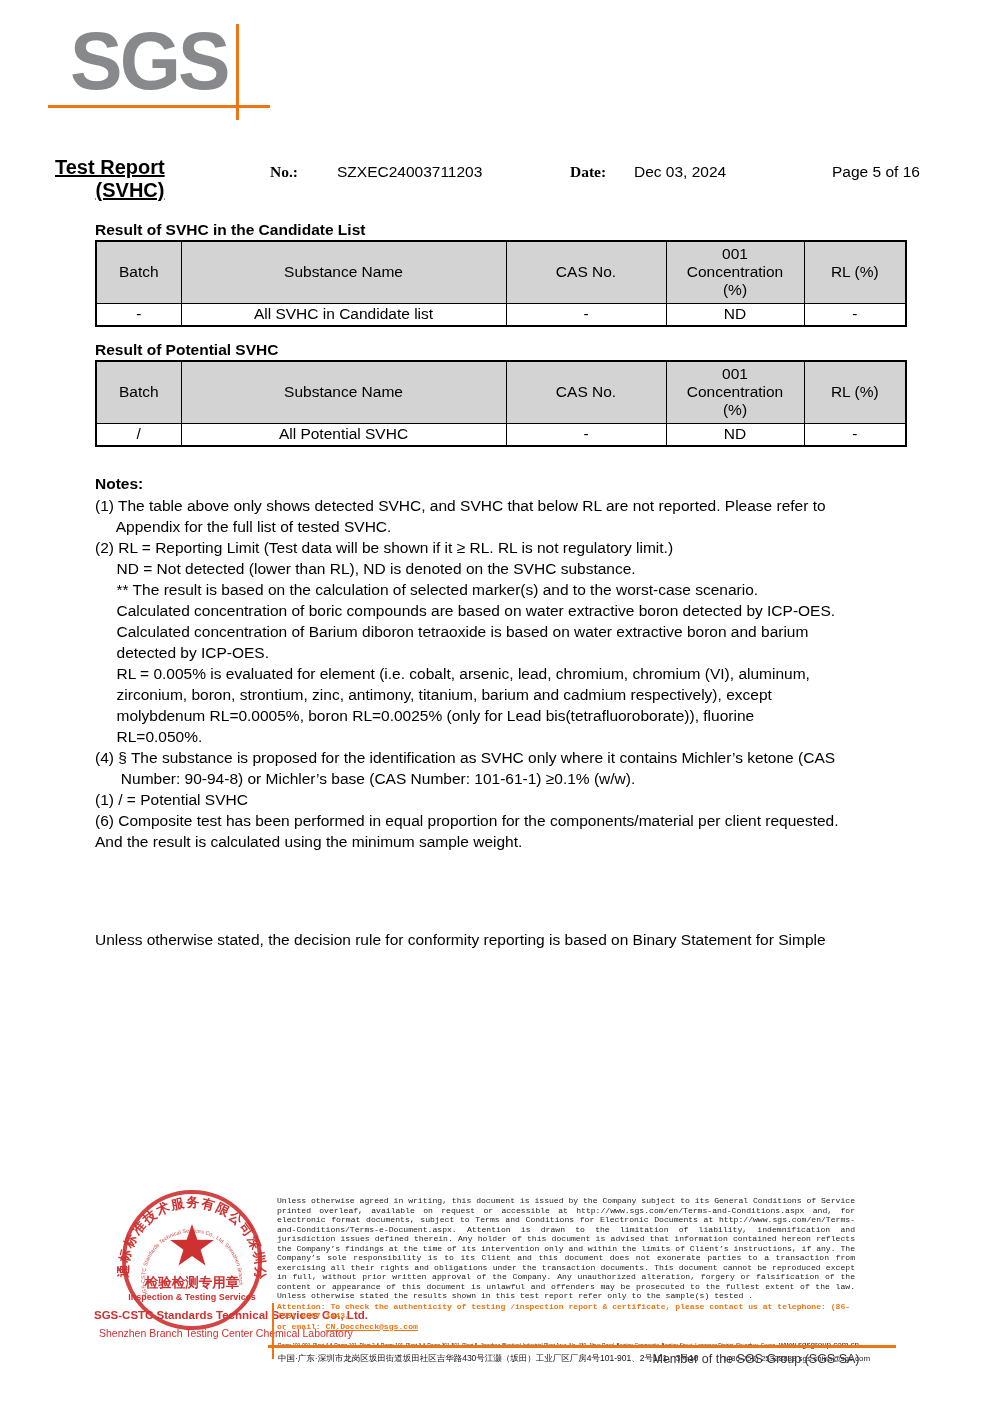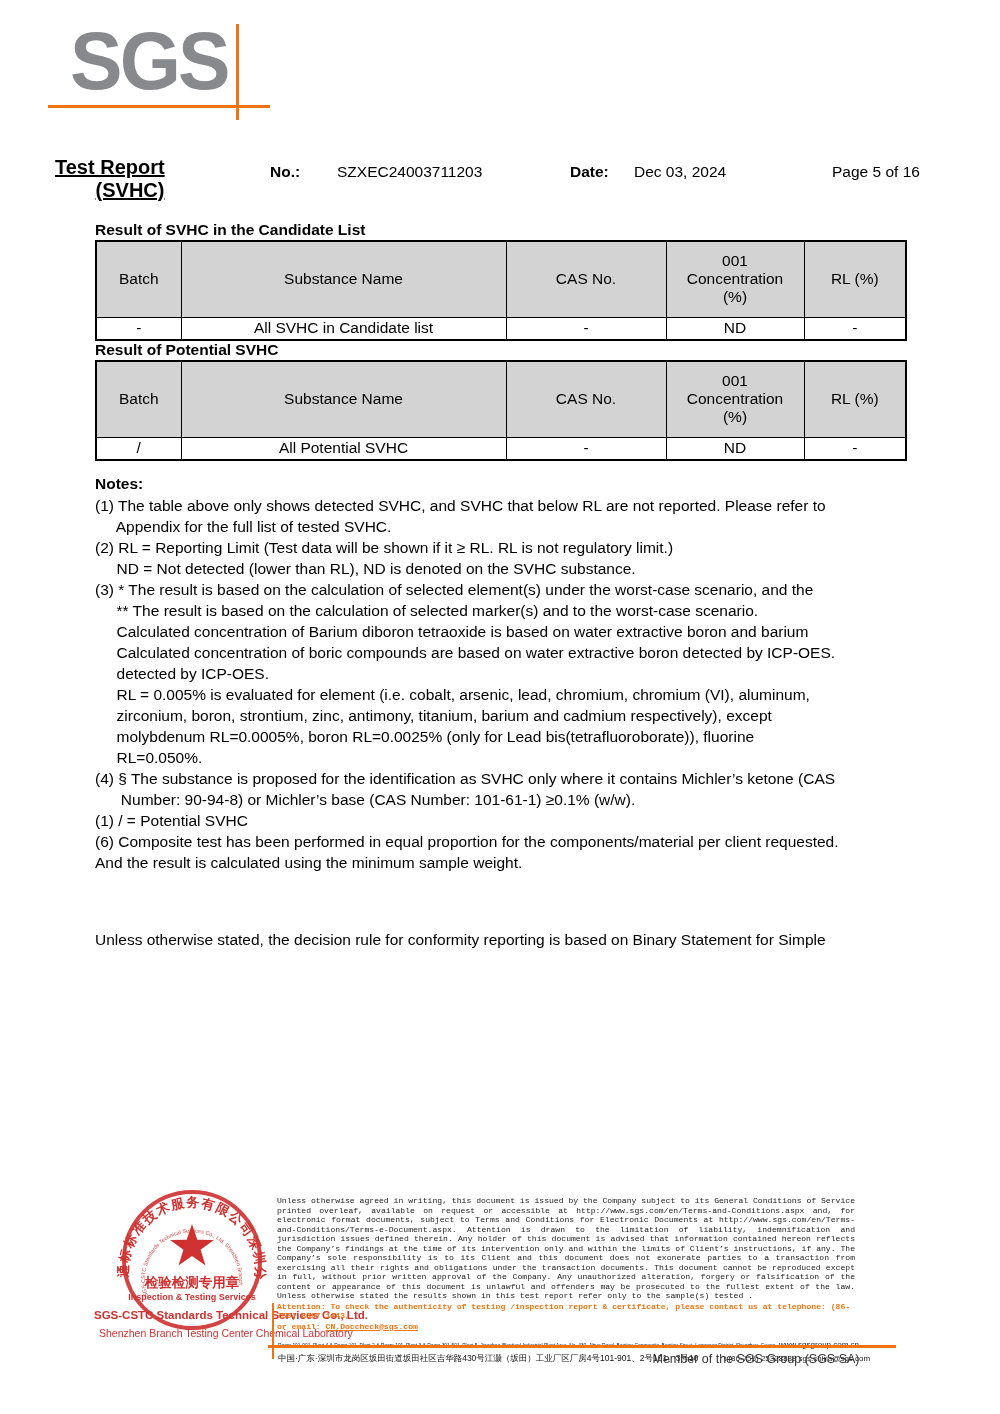--- a/index.html
+++ b/index.html
@@ -13,33 +13,33 @@
   .logo-text{
     position:absolute; left:70px; top:14px; font-size:82px; font-weight:bold;
     color:var(--logo-gray); letter-spacing:-3px; transform:scaleX(.96); transform-origin:left top;
   }
   .logo-hline{ position:absolute; left:48px; top:105px; width:222px; height:3px; background:var(--accent); }
   .logo-vline{ position:absolute; left:236px; top:24px; width:3px; height:96px; background:var(--accent); }
   
   .doc-title{ position:absolute; left:55px; top:156px; width:150px; font-size:20px; font-weight:bold;text-decoration:underline; }
   .doc-title .t2{ text-align:center; }
   .hdr-item{ position:absolute; top:163px; font-size:15.5px; }
-  .b{ font-weight:bold; }
+  .b{ font-weight:bold;font-family:Liberation Serif, serif; }
   
   .section-title{ position:absolute; left:95px; font-size:15.5px; font-weight:bold; }
   .result-table{
     position:absolute; left:95px; width:810px; border-collapse:collapse;
     font-size:15.5px; table-layout:fixed;
   }
   .result-table th, .result-table td{
     border:1px solid #000; text-align:center; vertical-align:middle;
     white-space:pre-line; padding:1px 2px;
   }
   .result-table{ border:2px solid #000; }
-  .result-table th{ background:var(--th-bg); font-weight:normal; height:76px; }
+  .result-table th{ background:var(--th-bg); font-weight:normal; height:62px; }
   .result-table td{ height:23px; }
   .c0{width:85px}.c1{width:325px}.c2{width:160px}.c3{width:138px}.c4{width:102px}
   
   .notes-heading{ position:absolute; left:95px; top:475px; font-weight:bold; }
   .notes-lines{ position:absolute; left:95px; top:495px; width:860px; }
   .note-line{ white-space:pre; line-height:21px; }
   
   .decision{ position:absolute; left:95px; top:929px; width:830px; line-height:21px; }
   .decision .it{ font-style:italic; }
   
@@ -141,24 +141,23 @@
       </tr>
     </tbody>
   </table>
 
   <div class="notes-heading">Notes:</div>
   <div class="notes-lines">
       <div class="note-line">(1) The table above only shows detected SVHC, and SVHC that below RL are not reported. Please refer to</div>
       <div class="note-line">     Appendix for the full list of tested SVHC.</div>
       <div class="note-line">(2) RL = Reporting Limit (Test data will be shown if it ≥ RL. RL is not regulatory limit.)</div>
       <div class="note-line">     ND = Not detected (lower than RL), ND is denoted on the SVHC substance.</div>
-      <div class="note-line">(3) * The result is based on the calculation of selected element(s) under the worst-case scenario, and the</div>
       <div class="note-line">     ** The result is based on the calculation of selected marker(s) and to the worst-case scenario.</div>
+      <div class="note-line">     Calculated concentration of boric compounds are based on water extractive boron detected by ICP-OES.</div>
       <div class="note-line">     Calculated concentration of Barium diboron tetraoxide is based on water extractive boron and barium</div>
-      <div class="note-line">     Calculated concentration of boric compounds are based on water extractive boron detected by ICP-OES.</div>
       <div class="note-line">     detected by ICP-OES.</div>
       <div class="note-line">     RL = 0.005% is evaluated for element (i.e. cobalt, arsenic, lead, chromium, chromium (VI), aluminum,</div>
       <div class="note-line">     zirconium, boron, strontium, zinc, antimony, titanium, barium and cadmium respectively), except</div>
       <div class="note-line">     molybdenum RL=0.0005%, boron RL=0.0025% (only for Lead bis(tetrafluoroborate)), fluorine</div>
       <div class="note-line">     RL=0.050%.</div>
       <div class="note-line">(4) § The substance is proposed for the identification as SVHC only where it contains Michler’s ketone (CAS</div>
       <div class="note-line">      Number: 90-94-8) or Michler’s base (CAS Number: 101-61-1) ≥0.1% (w/w).</div>
       <div class="note-line">(1) / = Potential SVHC</div>
       <div class="note-line">(6) Composite test has been performed in equal proportion for the components/material per client requested.</div>
       <div class="note-line">And the result is calculated using the minimum sample weight.</div>

